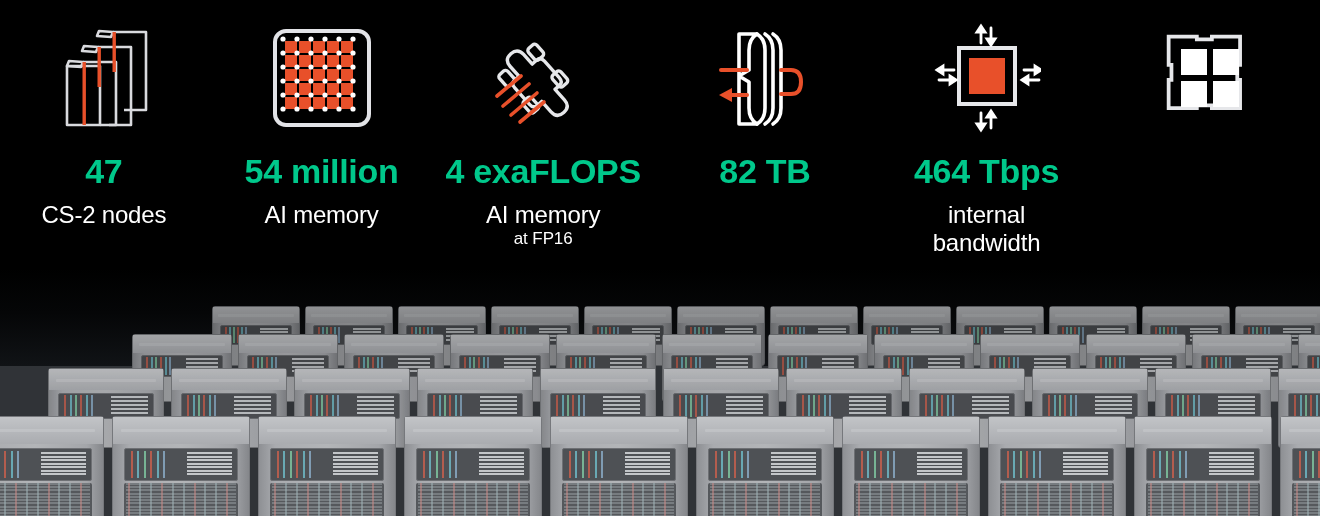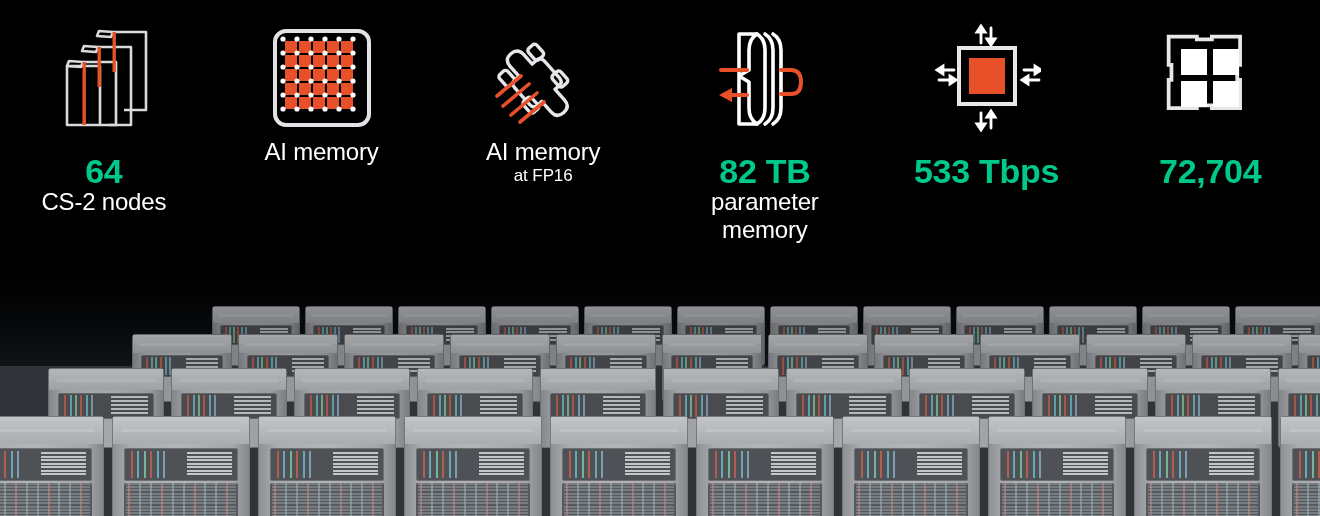--- a/index.html
+++ b/index.html
@@ -4,21 +4,21 @@
 <style>
   html,body{margin:0;padding:0;background:#000;}
   body{width:1320px;height:516px;overflow:hidden;font-family:"Liberation Sans",sans-serif;}
   .page{position:relative;width:1320px;height:516px;background:#000;overflow:hidden;}
 
   
   .stats{position:absolute;left:0;top:0;width:1320px;height:272px;display:flex;z-index:5;}
   .stat{flex:1 1 0;display:flex;flex-direction:column;align-items:center;}
   .stat .iconwrap{height:120px;display:flex;align-items:center;justify-content:center;margin-top:18px;}
   .stat .value{color:#00C88B;font-size:34px;font-weight:bold;line-height:1;margin-top:16px;letter-spacing:-0.3px;white-space:nowrap;}
-  .stat .label{color:#ffffff;font-size:24px;line-height:1.18;text-align:center;white-space:pre-line;letter-spacing:-0.2px;}
+  .stat .label{color:#ffffff;font-size:24px;line-height:1.18;margin-top:13px;text-align:center;white-space:pre-line;letter-spacing:-0.2px;}
   .stat .sub{color:#ffffff;font-size:17px;line-height:1.1;margin-top:1px;text-align:center;letter-spacing:-0.1px;}
 
   
   .c1{margin-left:-6px;} .c2{margin-left:-2px;} .c3{margin-left:2px;}
   .c4{margin-left:2px;} .c5{margin-left:2px;} .c6{margin-left:4px;}
 
   
   .photo{position:absolute;left:0;top:268px;width:1320px;height:248px;overflow:hidden;
          background:linear-gradient(to bottom,#000000 0%,#050607 18%,#15181c 48%,#1d2024 72%,#212429 100%);}
   .floor{position:absolute;left:0;right:0;bottom:0;height:150px;background:#303337;}
@@ -56,21 +56,21 @@
             <path d="M48 27 l-14 -1 l-2 5 l14 1 z"></path>
             <path d="M33 42 l-14 -1 l-2 5 l14 1 z"></path>
             <rect x="17" y="46" width="33" height="59"></rect>
             <path d="M33 42 h33 v63 h-16"></path>
           </g>
           <rect x="62.5" y="12" width="3.4" height="40" fill="#E8502A"></rect>
           <rect x="47.5" y="27" width="3.4" height="40" fill="#E8502A"></rect>
           <rect x="32.5" y="42" width="3.4" height="63" fill="#E8502A"></rect>
         </svg>
       </div>
-      <div class="value">64</div>
+      <div class="value">47</div>
       <div class="label">CS-2 nodes</div>
     </div>
 
     <div class="stat c2">
       <div class="iconwrap">
         <svg width="104" height="104" viewBox="0 0 104 104">
           <rect x="5" y="5" width="94" height="94" rx="11" fill="#000" stroke="#e2e3e7" stroke-width="4"></rect>
           <g fill="#E8502A">
             <rect x="15" y="15" width="12" height="12"></rect>
               <rect x="29" y="15" width="12" height="12"></rect>
@@ -131,20 +131,21 @@
               <circle cx="83" cy="69" r="2.6"></circle>
             <circle cx="13" cy="83" r="2.6"></circle>
               <circle cx="27" cy="83" r="2.6"></circle>
               <circle cx="41" cy="83" r="2.6"></circle>
             <circle cx="55" cy="83" r="2.6"></circle>
               <circle cx="69" cy="83" r="2.6"></circle>
               <circle cx="83" cy="83" r="2.6"></circle>
           </g>
         </svg>
       </div>
+      <div class="value">54 million</div>
       <div class="label">AI memory</div>
     </div>
 
     <div class="stat c3">
       <div class="iconwrap">
         <svg width="112" height="108" viewBox="0 0 112 108">
           <g transform="rotate(-42 56 52)">
             <g fill="none" stroke="#e6e7ea" stroke-width="3.4" stroke-linejoin="round" stroke-linecap="round">
               <path d="M47 14 q9 0 9 9 v13 h6 q5 0 5 6 v22 q0 6 -5 6 h-6 v14 q0 9 -9 9 q-9 0 -9 -9 v-14 h-6 q-5 0 -5 -6 v-22 q0 -6 5 -6 h6 v-13 q0 -9 9 -9 z"></path>
               <rect x="22" y="22" width="11" height="15" rx="3"></rect>
@@ -154,20 +155,21 @@
             </g>
           </g>
           <g stroke="#E8502A" stroke-width="3.6" stroke-linecap="round">
             <line x1="10" y1="72" x2="34" y2="52"></line>
             <line x1="16" y1="82" x2="42" y2="60"></line>
             <line x1="24" y1="91" x2="50" y2="69"></line>
             <line x1="33" y1="98" x2="57" y2="78"></line>
           </g>
         </svg>
       </div>
+      <div class="value">4 exaFLOPS</div>
       <div class="label">AI memory</div>
       <div class="sub">at FP16</div>
     </div>
 
     <div class="stat c4">
       <div class="iconwrap">
         <svg width="104" height="112" viewBox="0 0 104 112">
           <g fill="none" stroke="#ffffff" stroke-width="3.6" stroke-linejoin="round" stroke-linecap="round">
             <path d="M60 12 q8 5 8 16 v58 q0 11 -8 16"></path>
             <path d="M52 12 q8 5 8 16 v58 q0 11 -8 16"></path>
@@ -176,22 +178,20 @@
           </g>
           <g stroke="#E8502A" stroke-width="4" fill="none" stroke-linecap="round">
             <line x1="8" y1="48" x2="34" y2="48"></line>
             <line x1="14" y1="73" x2="34" y2="73"></line>
             <path d="M68 48 h10 q10 0 10 12 q0 12 -10 12 h-10"></path>
           </g>
           <path d="M6 73 l13 -7 v14 z" fill="#E8502A"></path>
         </svg>
       </div>
       <div class="value">82 TB</div>
-      <div class="label">parameter
-memory</div>
     </div>
 
     <div class="stat c5">
       <div class="iconwrap">
         <svg width="108" height="112" viewBox="0 0 108 112">
           <rect x="26" y="26" width="56" height="56" fill="none" stroke="#e6e7ea" stroke-width="4"></rect>
           <rect x="36" y="36" width="36" height="36" fill="#E8502A"></rect>
           <g stroke="#ffffff" stroke-width="2.8" stroke-linecap="round" fill="#ffffff">
             <line x1="48" y1="6" x2="48" y2="21"></line>
               <path d="M48 4 l-4 6 h8 z"></path>
@@ -205,38 +205,39 @@
               <path d="M4 48 l6 -4 v8 z"></path>
             <line x1="21" y1="58" x2="6" y2="58"></line>
               <path d="M23 58 l-6 -4 v8 z"></path>
             <line x1="91" y1="48" x2="106" y2="48"></line>
               <path d="M108 48 l-6 -4 v8 z"></path>
             <line x1="106" y1="58" x2="91" y2="58"></line>
               <path d="M89 58 l6 -4 v8 z"></path>
           </g>
         </svg>
       </div>
-      <div class="value">533 Tbps</div>
+      <div class="value">464 Tbps</div>
+      <div class="label">internal
+bandwidth</div>
     </div>
 
     <div class="stat c6">
       <div class="iconwrap">
         <svg width="106" height="106" viewBox="0 0 106 106">
           <g fill="none" stroke="#e6e7ea" stroke-width="4">
             <path d="M6 6 h30 v3 h16 v-3 h30 v30 h-3 v16 h3 v30 h-30 v-3 h-16 v3 h-30 v-30 h3 v-16 h-3 z" transform="translate(6,6) scale(0.94)"></path>
           </g>
           <g fill="#ffffff">
             <rect x="24" y="24" width="26" height="26"></rect>
             <rect x="56" y="24" width="26" height="26"></rect>
             <rect x="24" y="56" width="26" height="26"></rect>
             <rect x="56" y="56" width="26" height="26"></rect>
           </g>
         </svg>
       </div>
-      <div class="value">72,704</div>
     </div>
   </div>
 
   <div class="photo">
     <div class="floor"></div>
     <div id="racks">
         <div class="rowwrap" style="top: 38px; height: 60px;">
           <div class="row">
             <div class="rack" style="left: 212px; width: 88px; height: 60px; filter: brightness(0.74);">
               <div class="top" style="height: 16px;"></div>

